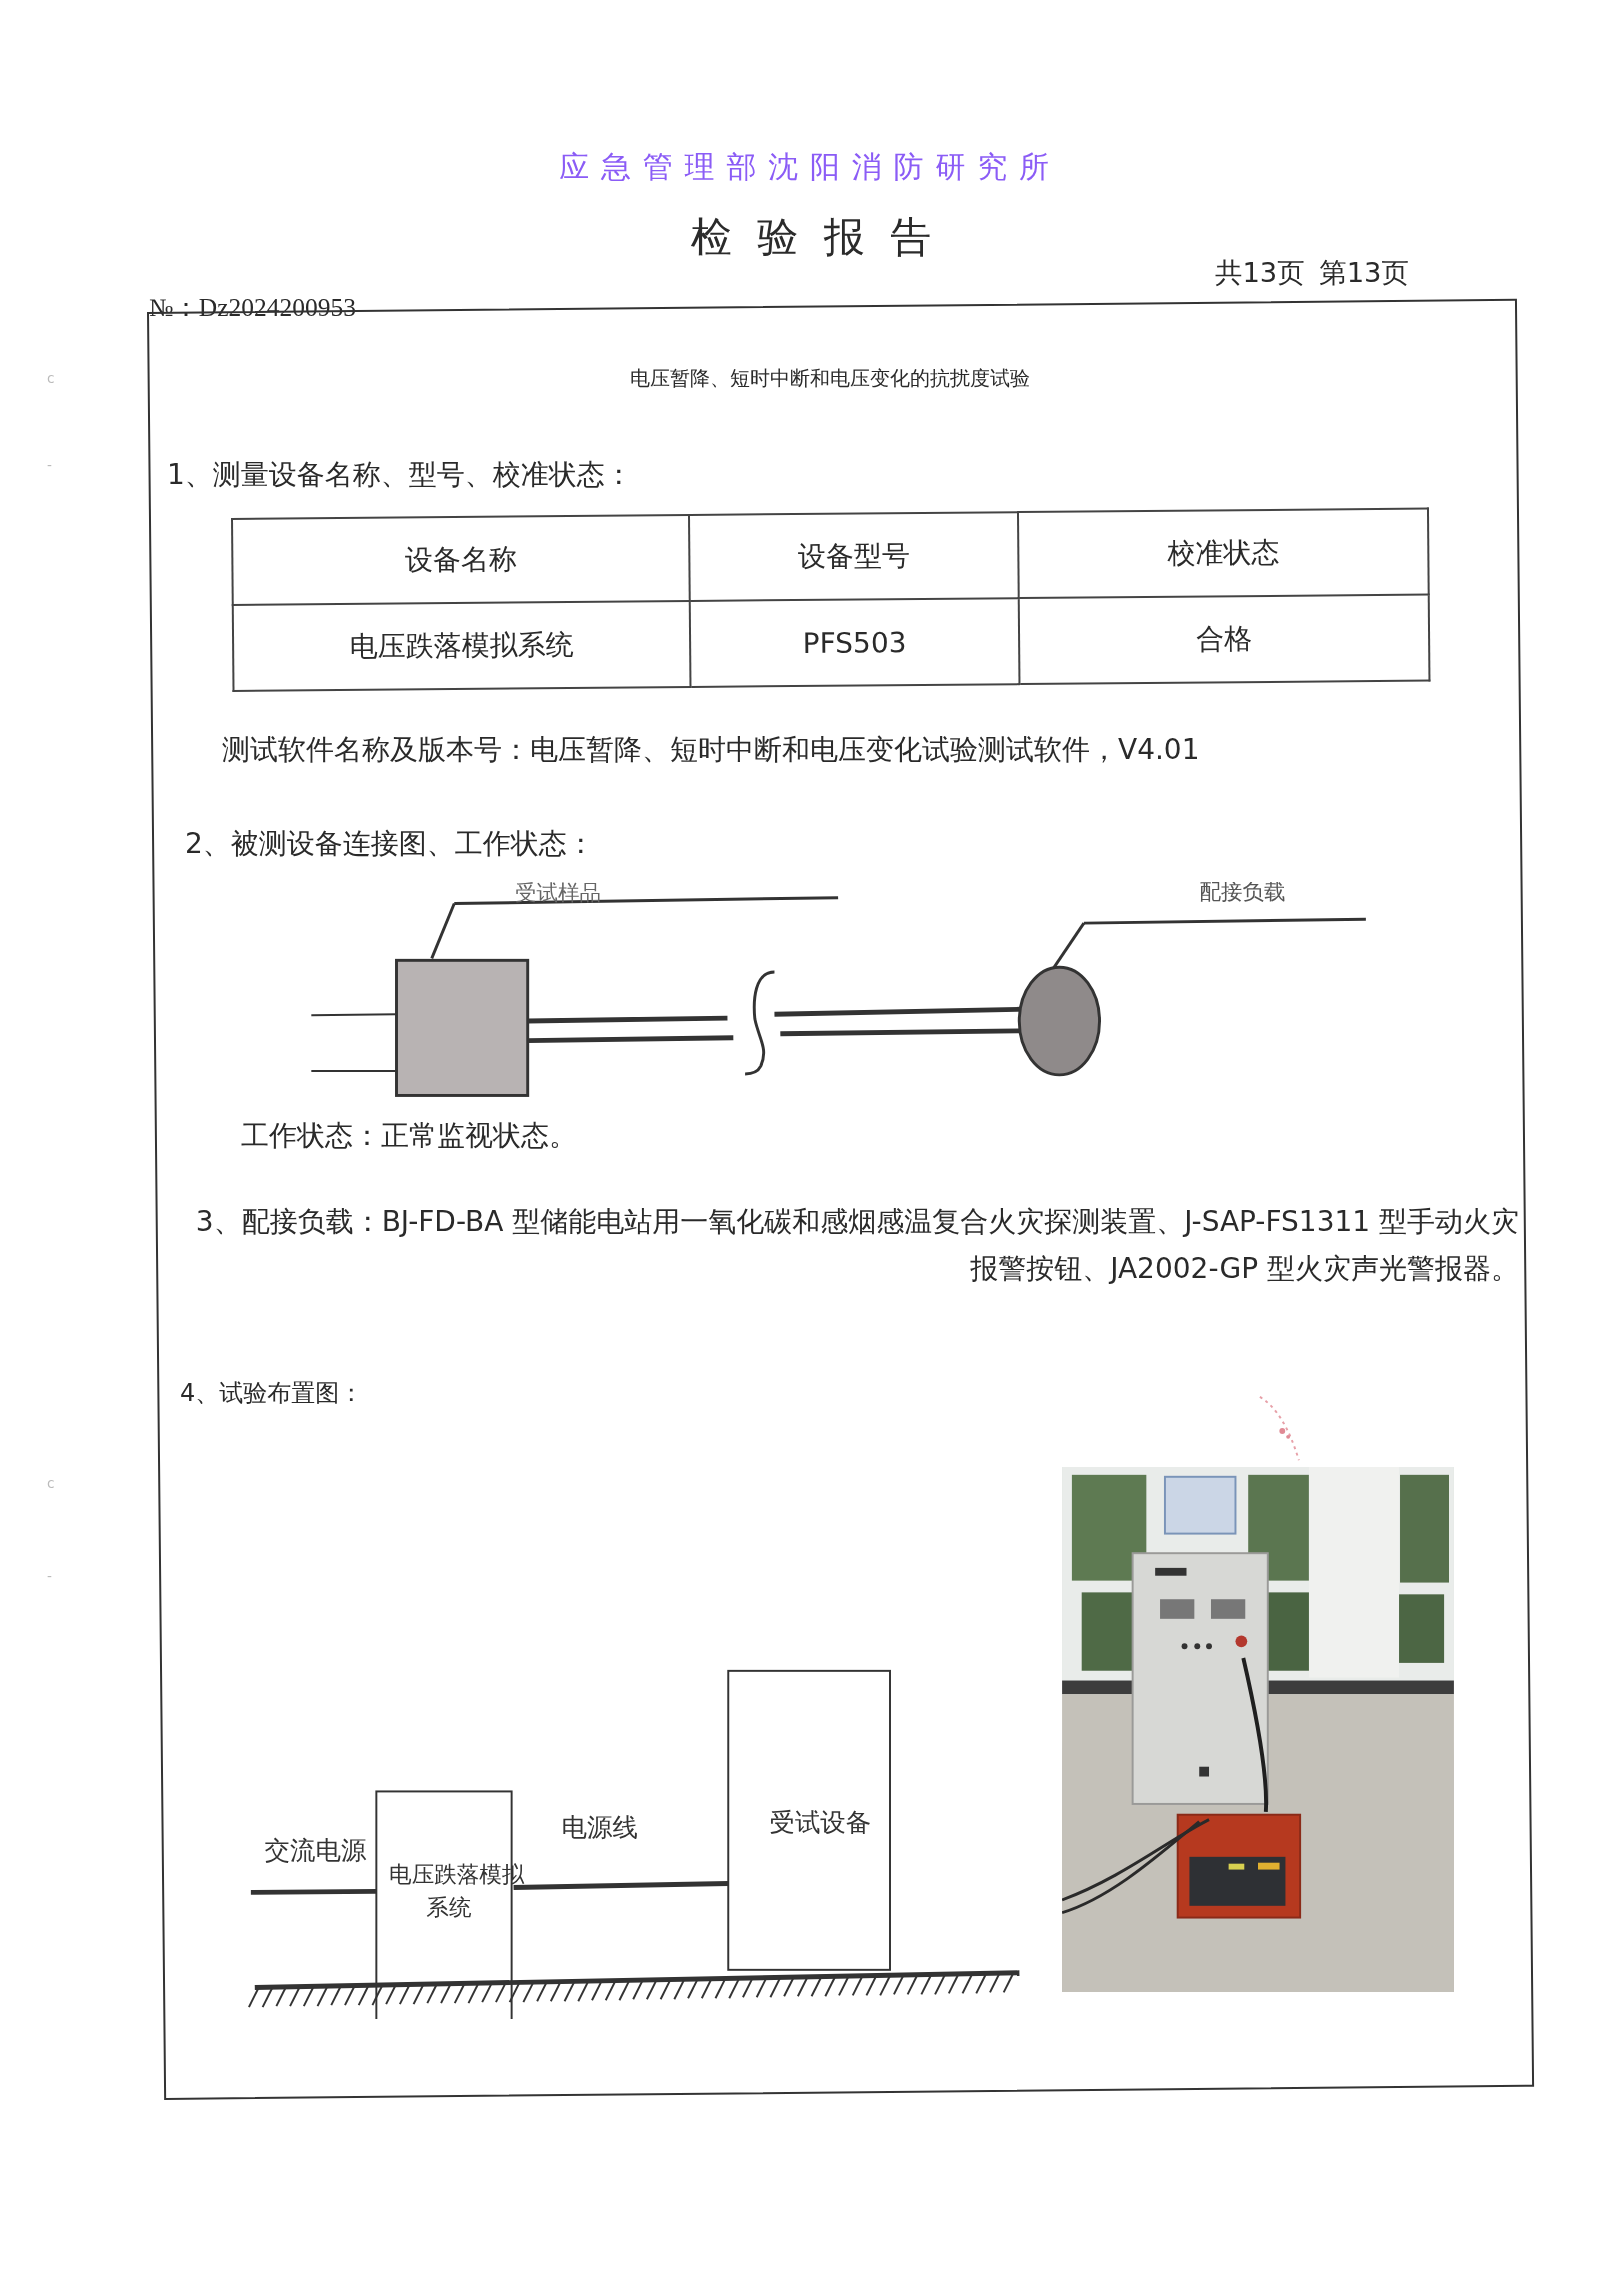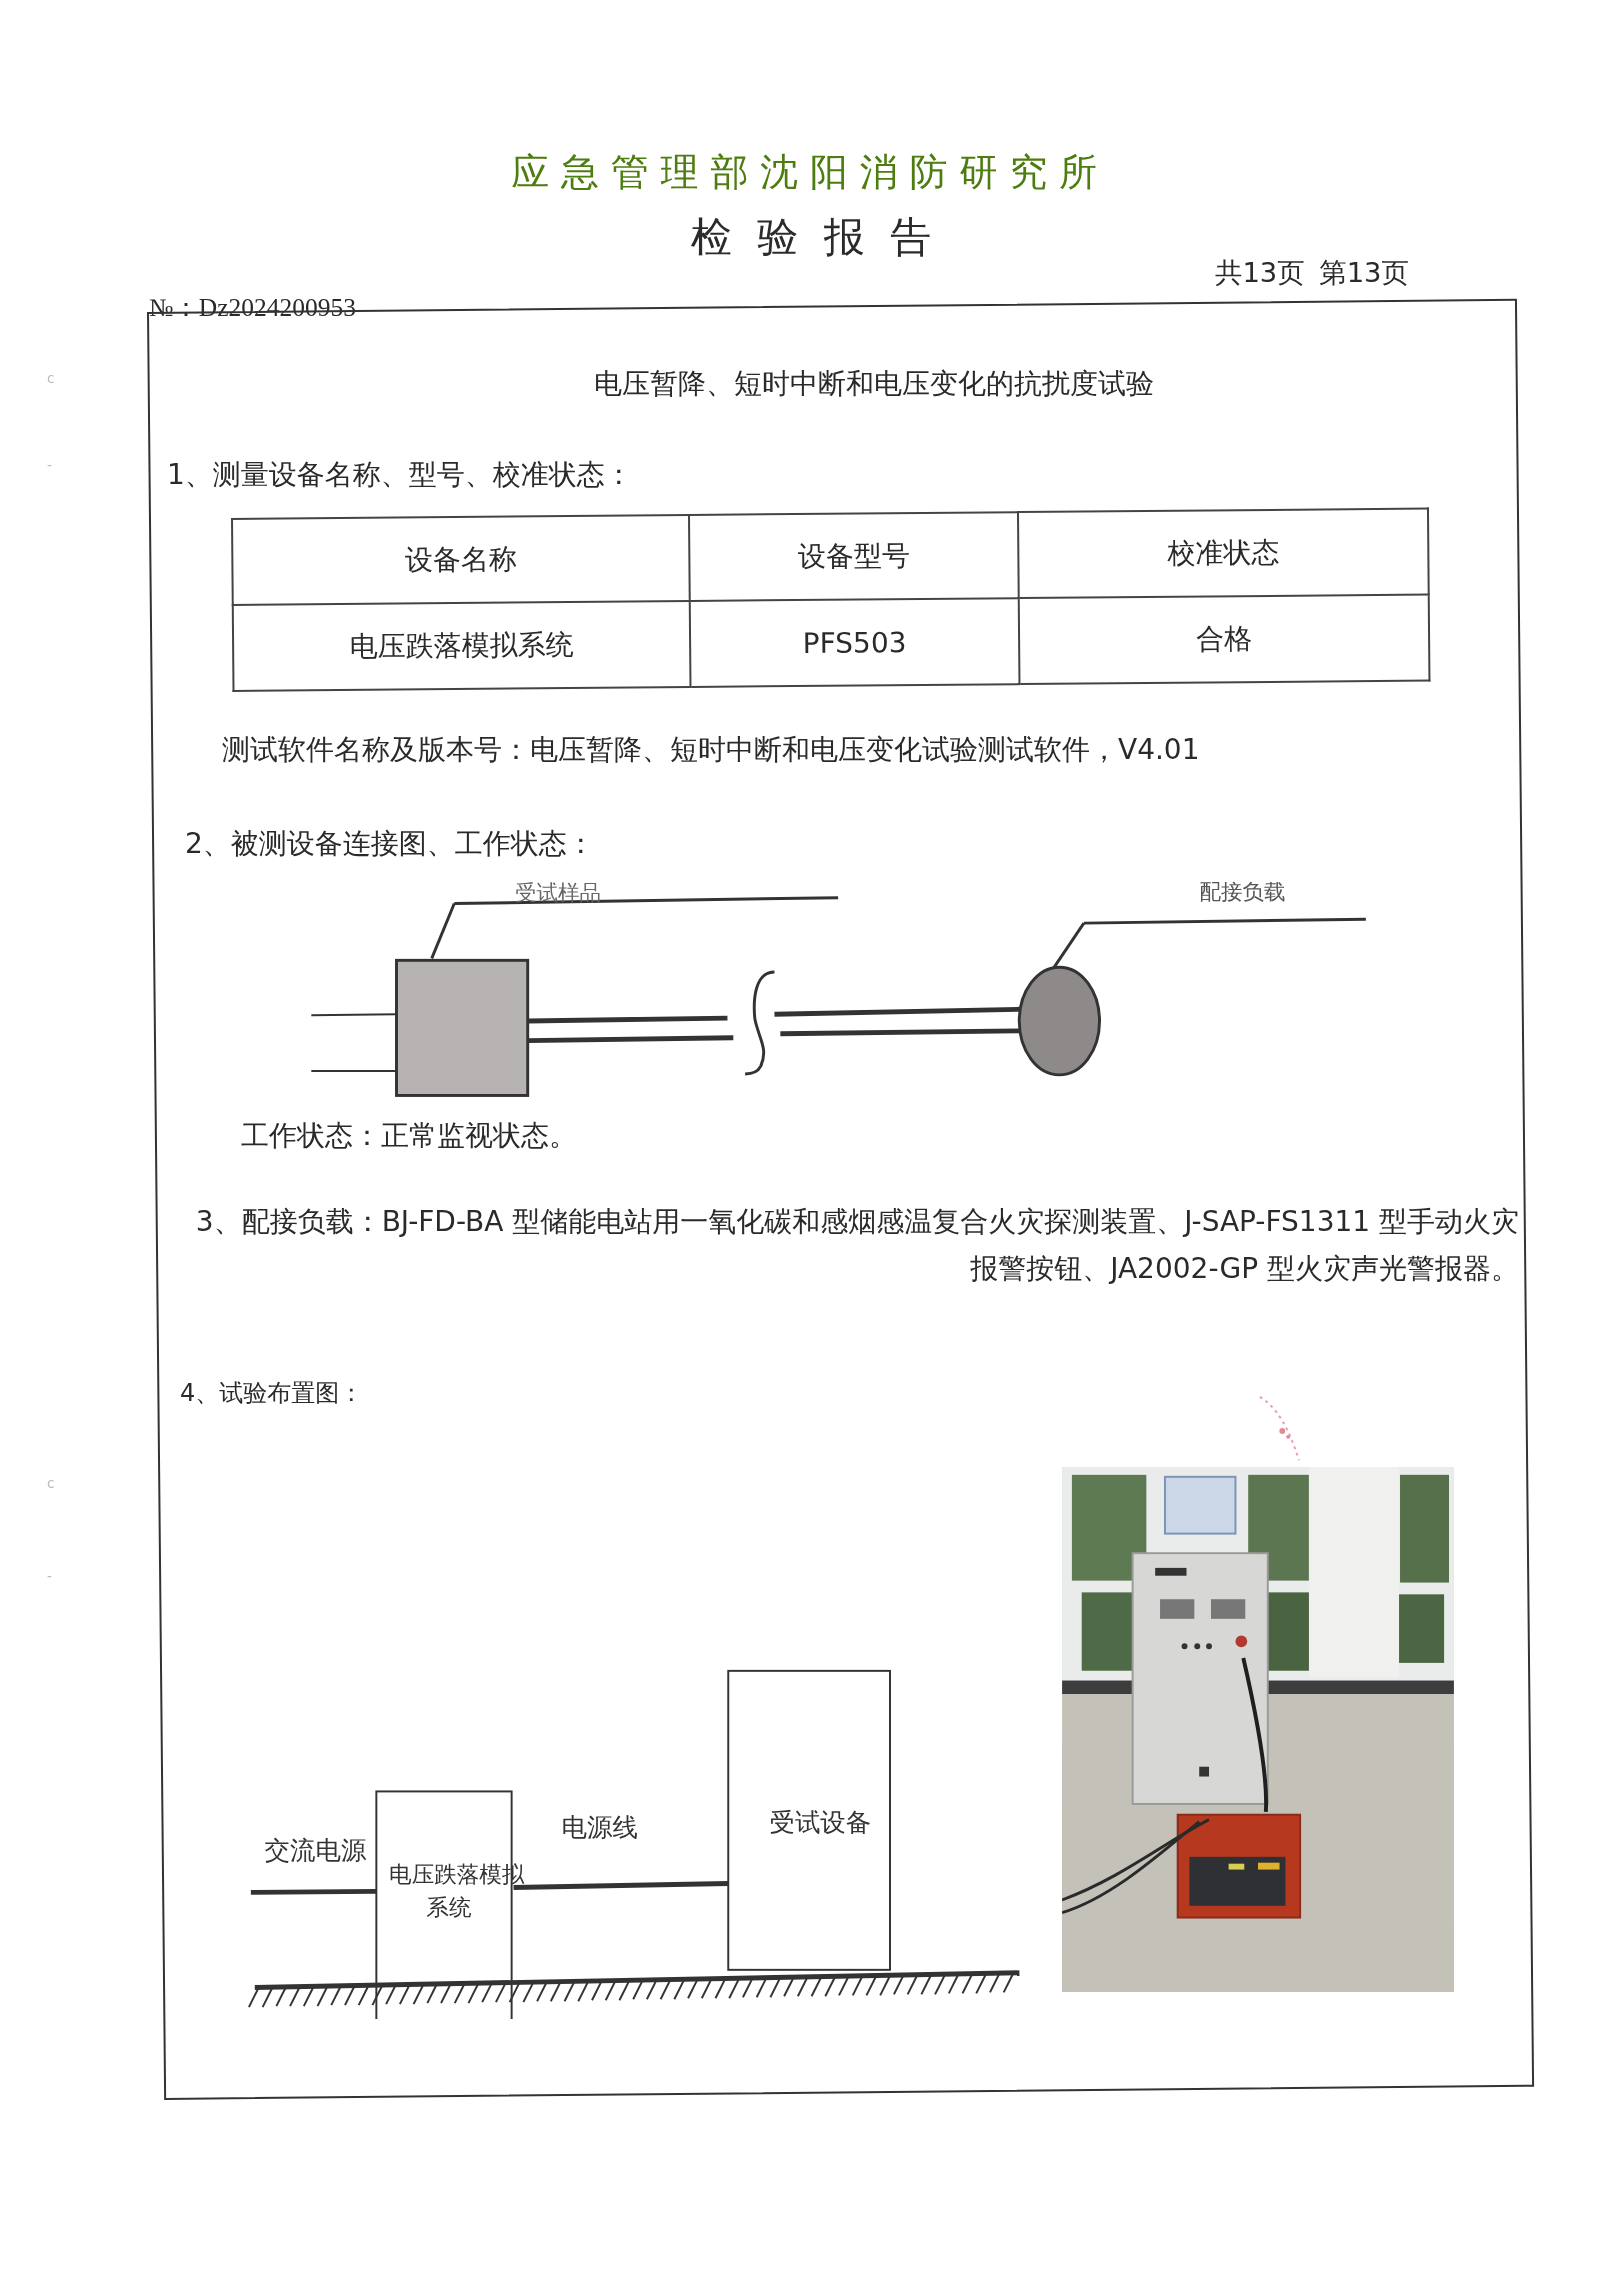--- a/index.html
+++ b/index.html
@@ -3,33 +3,33 @@
 <meta charset="utf-8">
 <style>
   html, body { margin: 0; padding: 0; background: #ffffff; }
   body {
     width: 1620px; height: 2292px; position: relative; overflow: hidden;
     font-family: "DejaVu Sans", "Liberation Sans", sans-serif;
     color: #2a2a2a;
   }
   .abs { position: absolute; }
 
-  .org-title { left: 0; width: 1620px; top: 147px; text-align: center; font-size: 38px; letter-spacing: 11.8px; color: #4d7c0f; }
+  .org-title { left: 0; width: 1620px; top: 147px; text-align: center; font-size: 30px; letter-spacing: 11.8px; color: #8b5cf6; }
   .doc-title { left: 0; width: 1620px; top: 210px; text-align: center; font-size: 41px; letter-spacing: 25.5px; color: #2b2b2b; padding-left: 13.7px; }
 
   .report-no { left: 149px; top: 290px; font-size: 25.5px; font-family: Liberation Serif, serif; }
   .page-info { left: 1215px; top: 255px; font-size: 27.4px; word-spacing: 5.9px; }
 
   .frame {
     left: 147px; top: 312px; width: 1366px; height: 1784px;
     border: 2.9px solid #333;
     transform: rotate(-0.55deg); transform-origin: 0 0;
   }
 
-  .section-title { left: 147px; width: 1366px; top: 365px; text-align: center; font-size: 28px; padding-left: 44px; }
+  .section-title { left: 147px; width: 1366px; top: 365px; text-align: center; font-size: 20px; }
   .sec-head { font-size: 28px; }
 
   table.equip {
     position: absolute; left: 231px; top: 518px; width: 1198px;
     border-collapse: collapse; transform: rotate(-0.5deg); transform-origin: 0 0;
   }
   table.equip td {
     border: 2px solid #444; text-align: center; font-size: 28px; height: 82px;
   }
 

